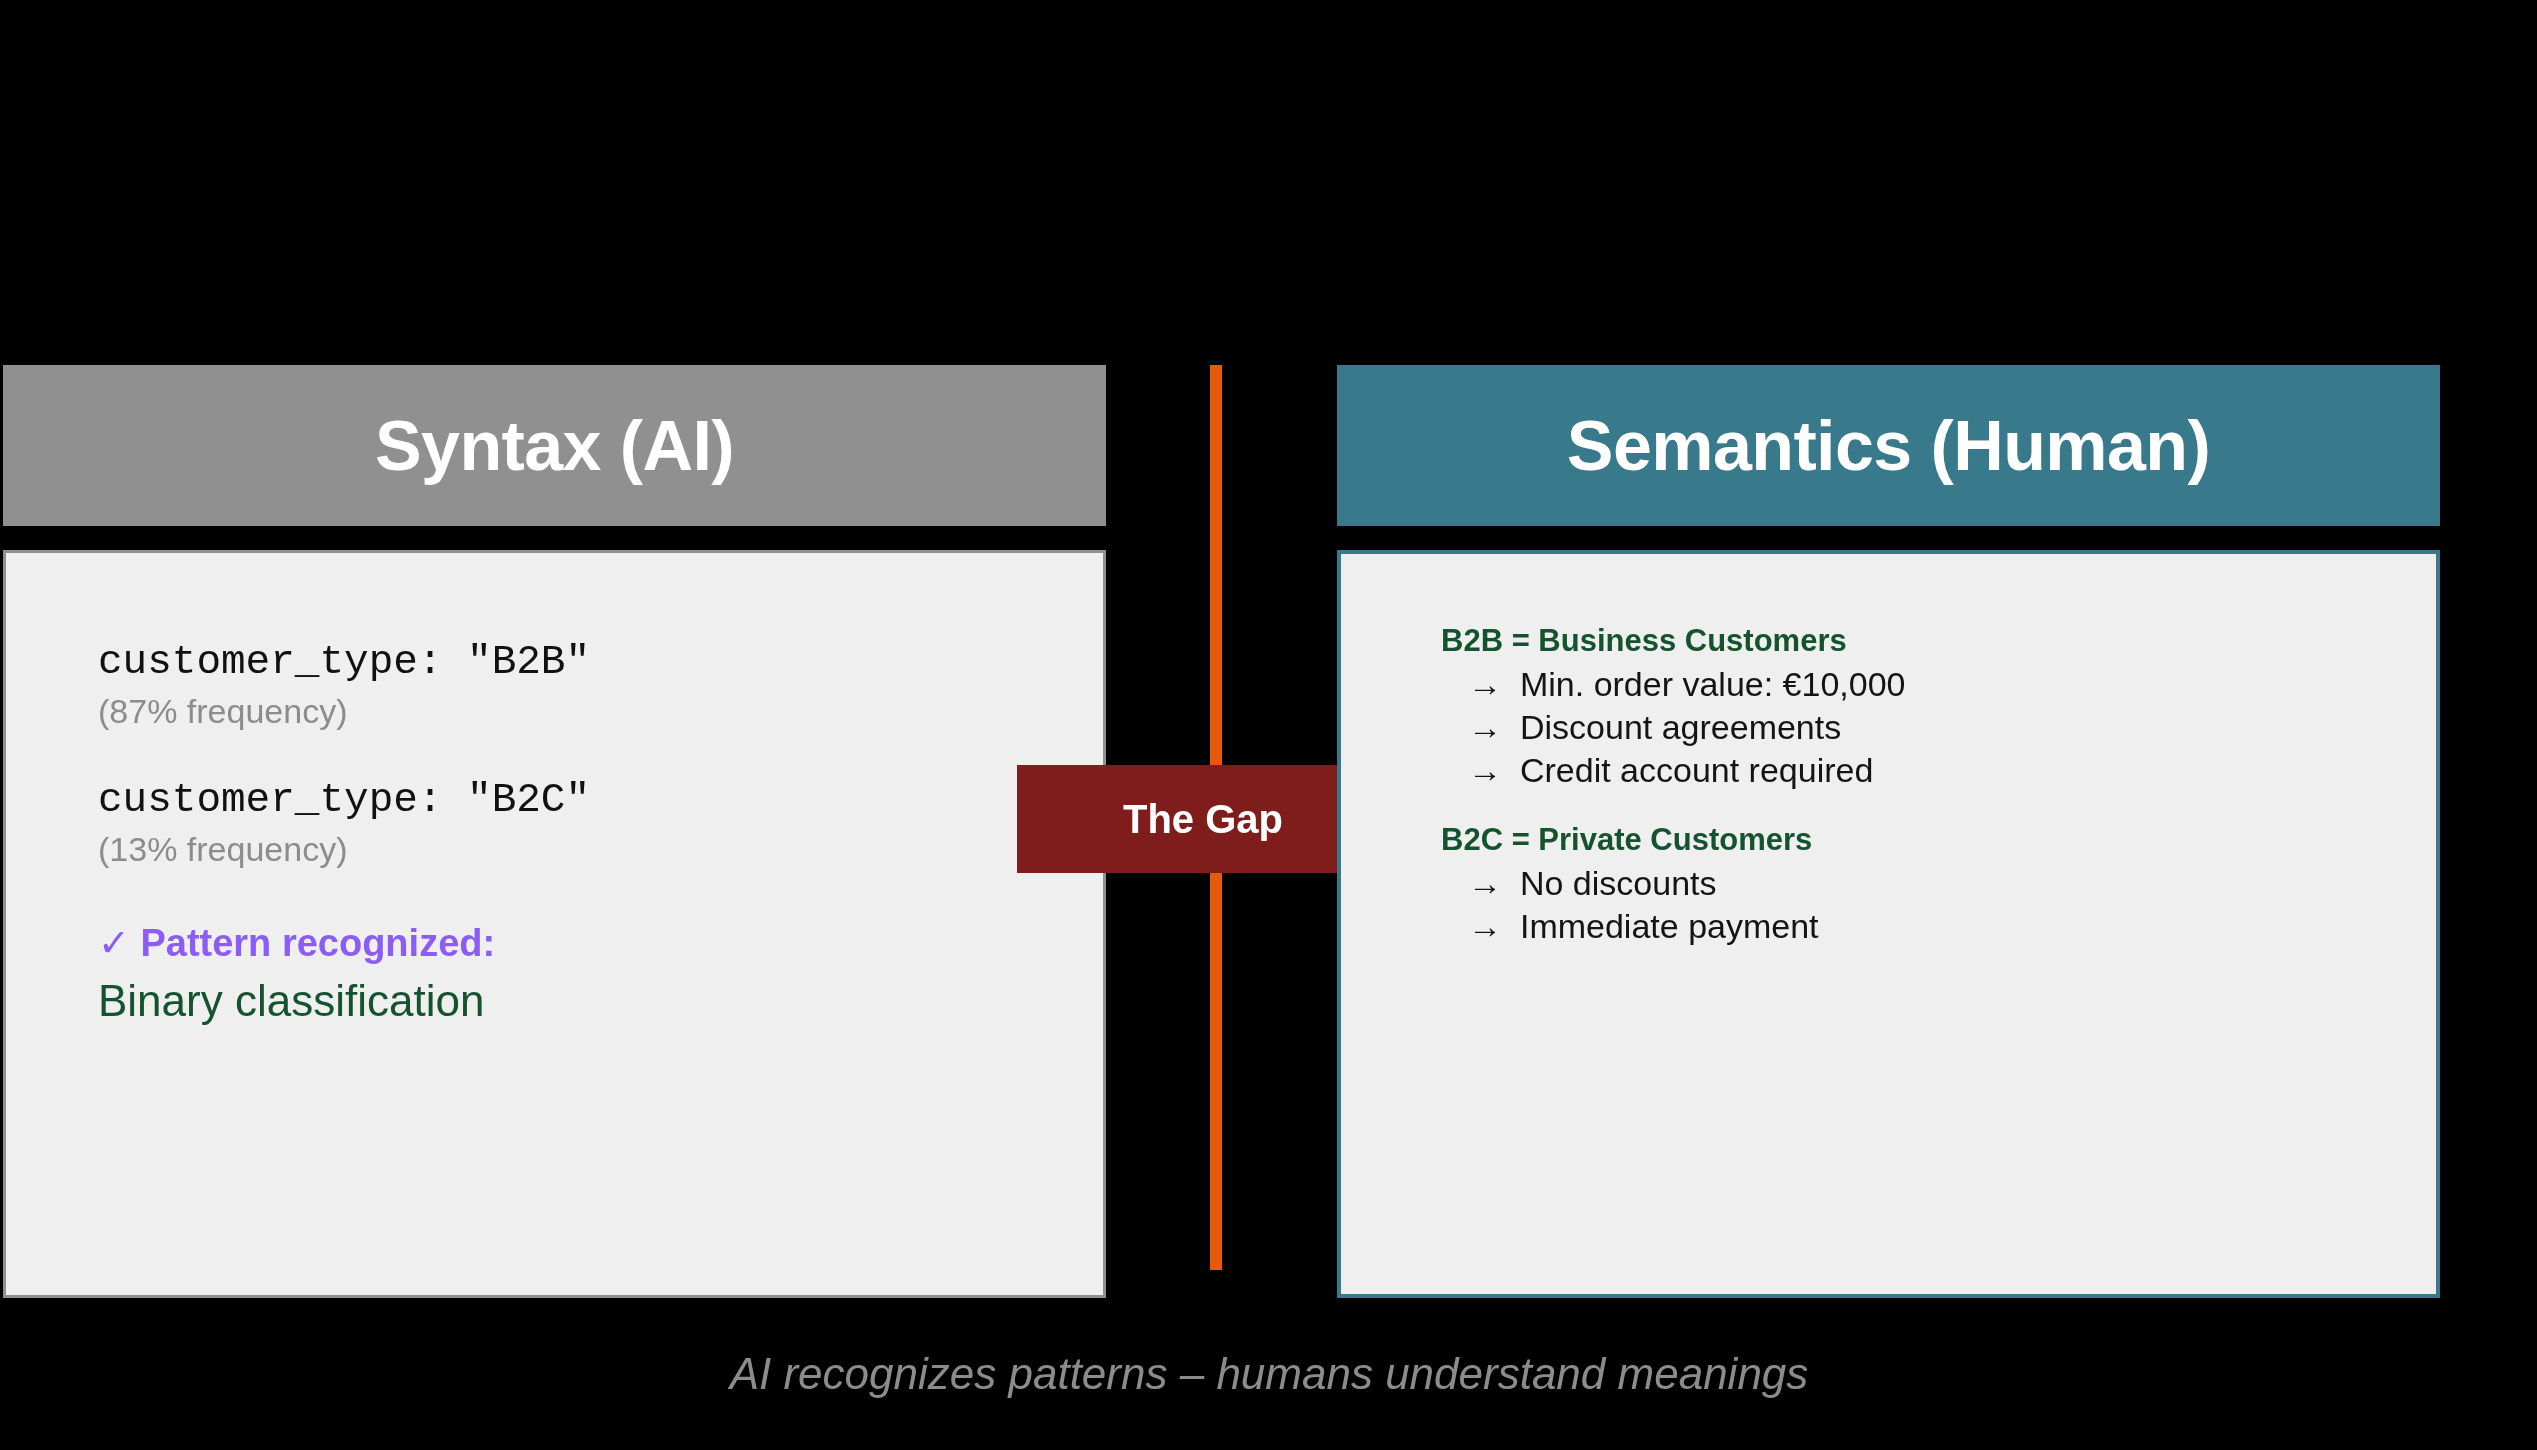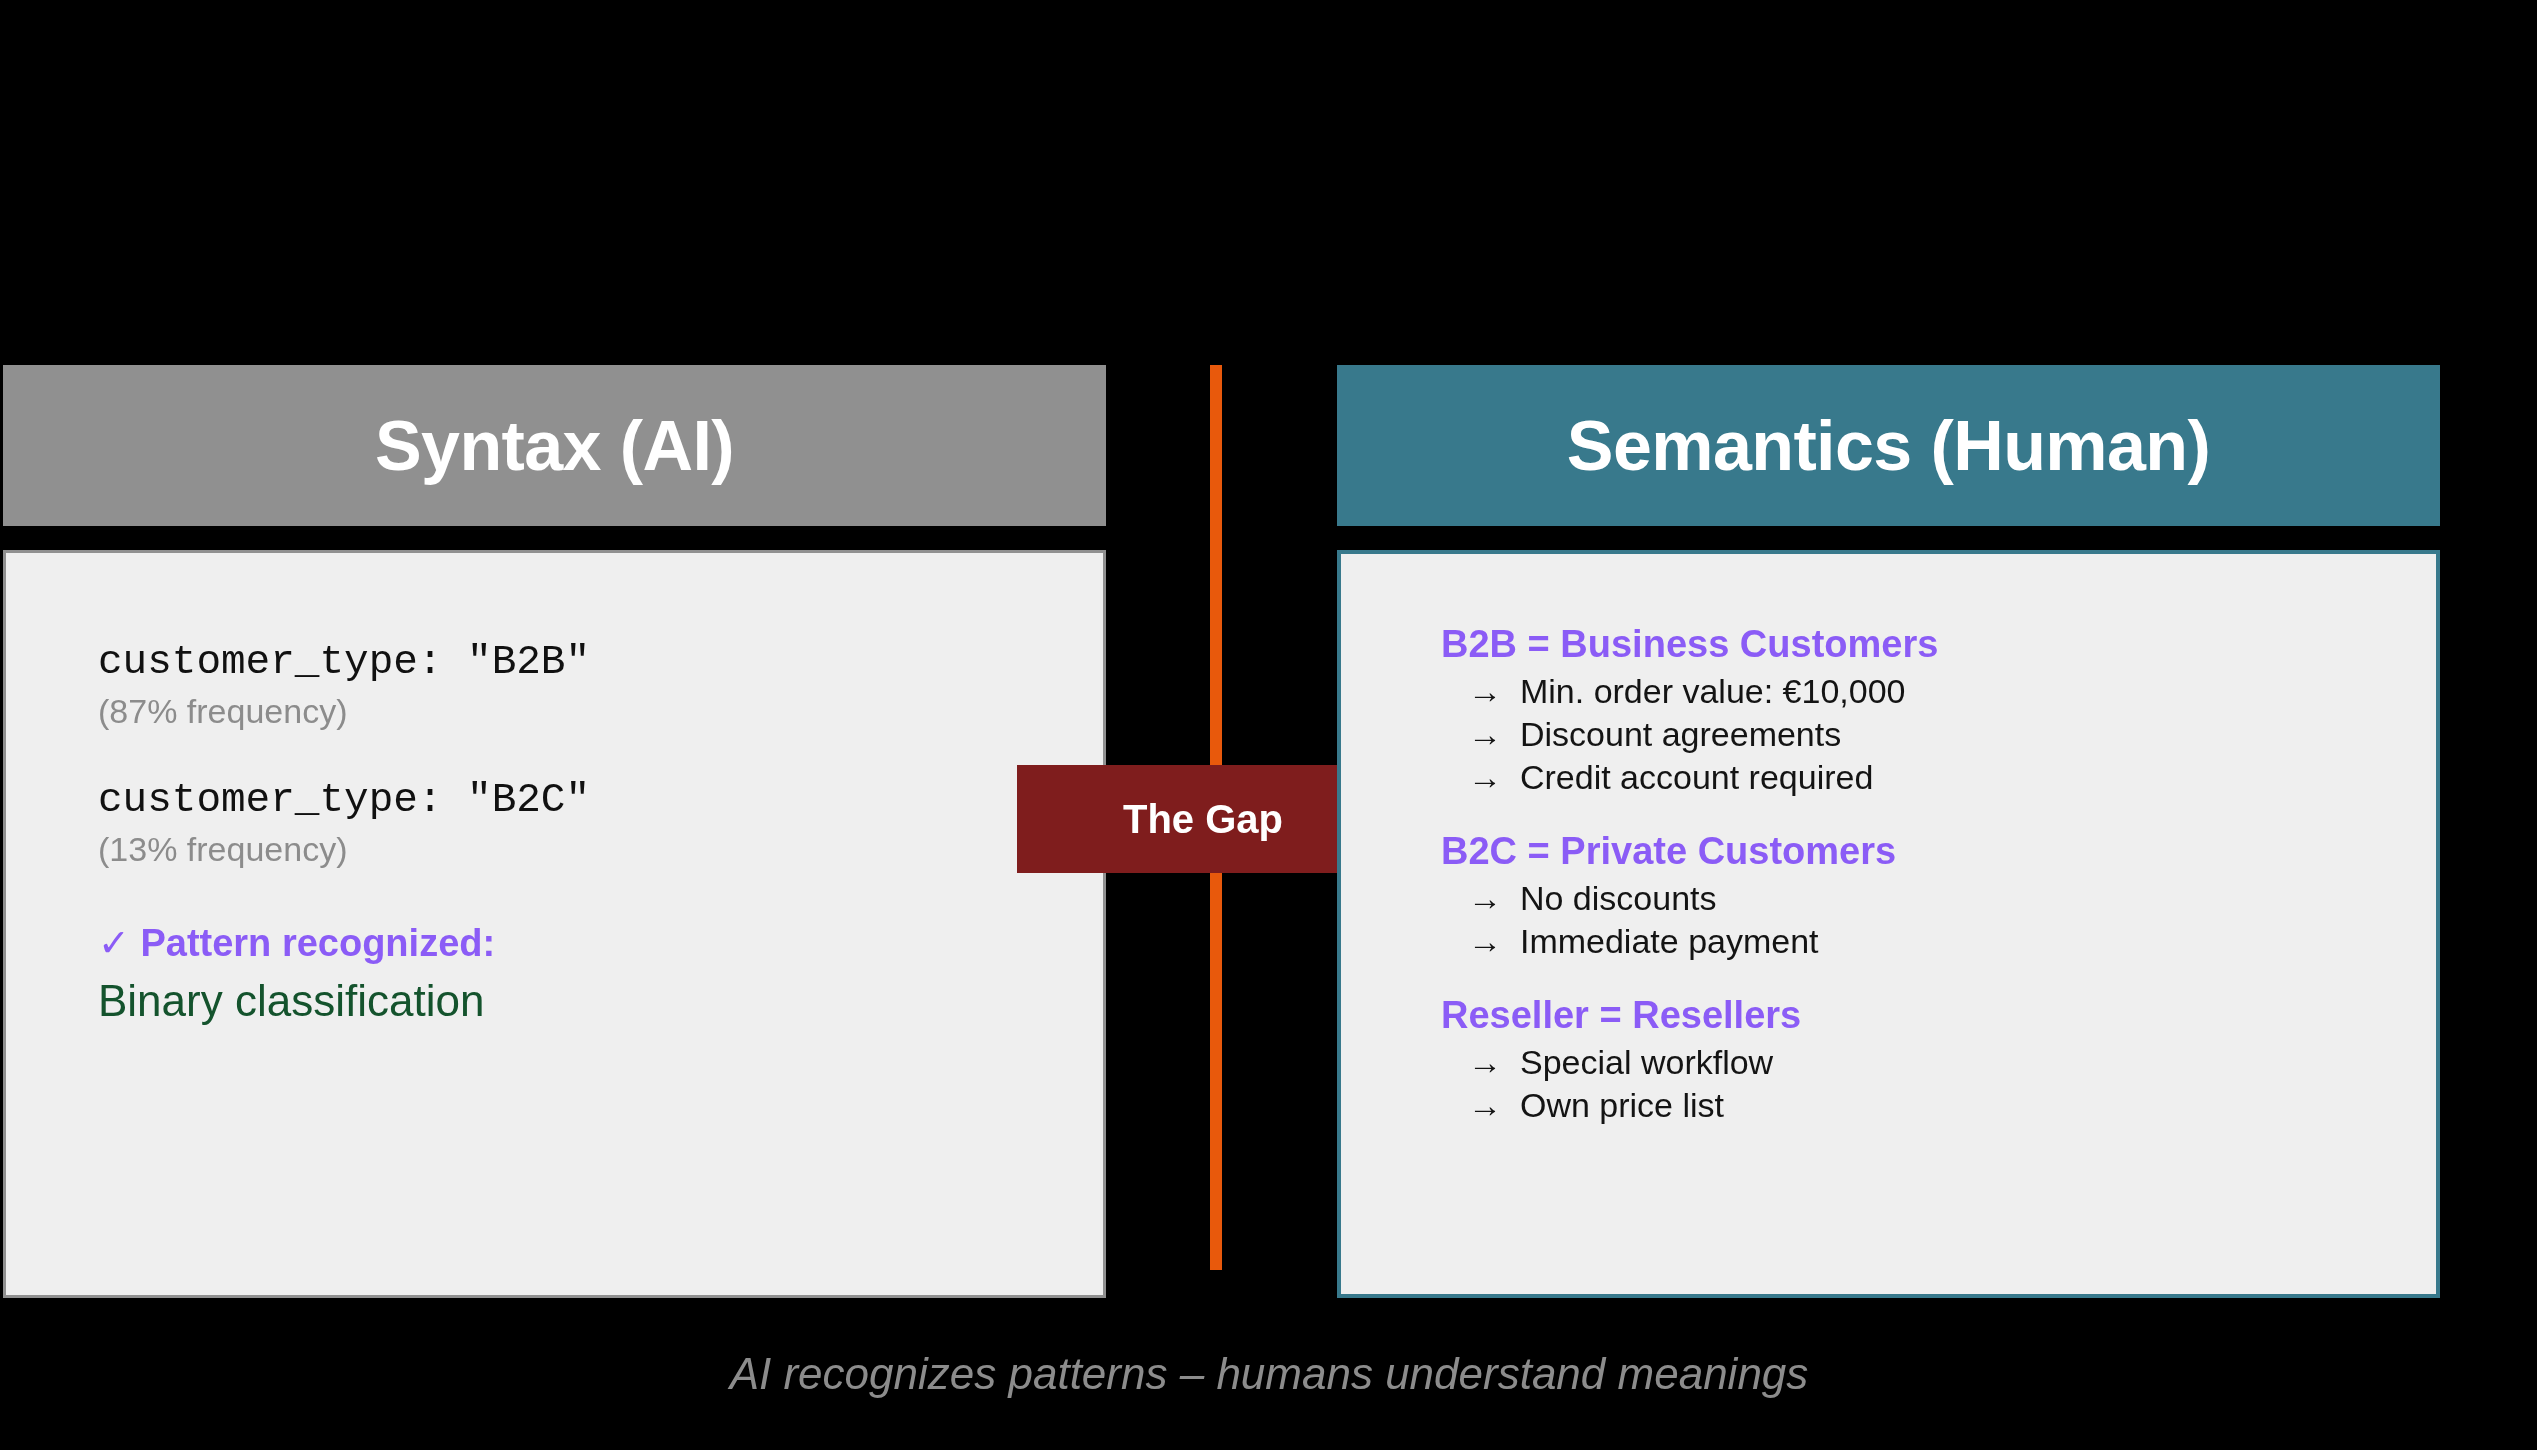--- a/index.html
+++ b/index.html
@@ -123,23 +123,23 @@
   
   #semantics-content {
     position: absolute;
     left: 100px;
     top: 70px;
     width: 983px;
   }
   .sem-group { margin-bottom: 33px; }
   .sem-group:last-child { margin-bottom: 0; }
   .sem-title {
-    font-size: 38px;
-    font-weight: bold;
-    color: #8b5cf6;
+    font-size: 31px;
+    font-weight: bold;
+    color: #14532d;
     line-height: 1.08;
     margin: 0 0 7.3px 0;
     white-space: nowrap;
   }
   .sem-item {
     font-size: 34px;
     color: #141414;
     line-height: 1.16;
     margin: 0 0 3.6px 27px;
     white-space: nowrap;
@@ -256,31 +256,20 @@
         <div class="sem-item">
           <span class="sem-arrow">→</span>
           <span>No discounts</span>
         </div>
         <div class="sem-item">
           <span class="sem-arrow">→</span>
           <span>Immediate payment</span>
         </div>
       </div>
 
-      <div class="sem-group">
-        <div class="sem-title">Reseller = Resellers</div>
-        <div class="sem-item">
-          <span class="sem-arrow">→</span>
-          <span>Special workflow</span>
-        </div>
-        <div class="sem-item">
-          <span class="sem-arrow">→</span>
-          <span>Own price list</span>
-        </div>
-      </div>
 
     </div>
   </div>
 
   <div id="caption">AI recognizes patterns – humans understand meanings</div>
 
 </div>
 
 
 </body></html>

